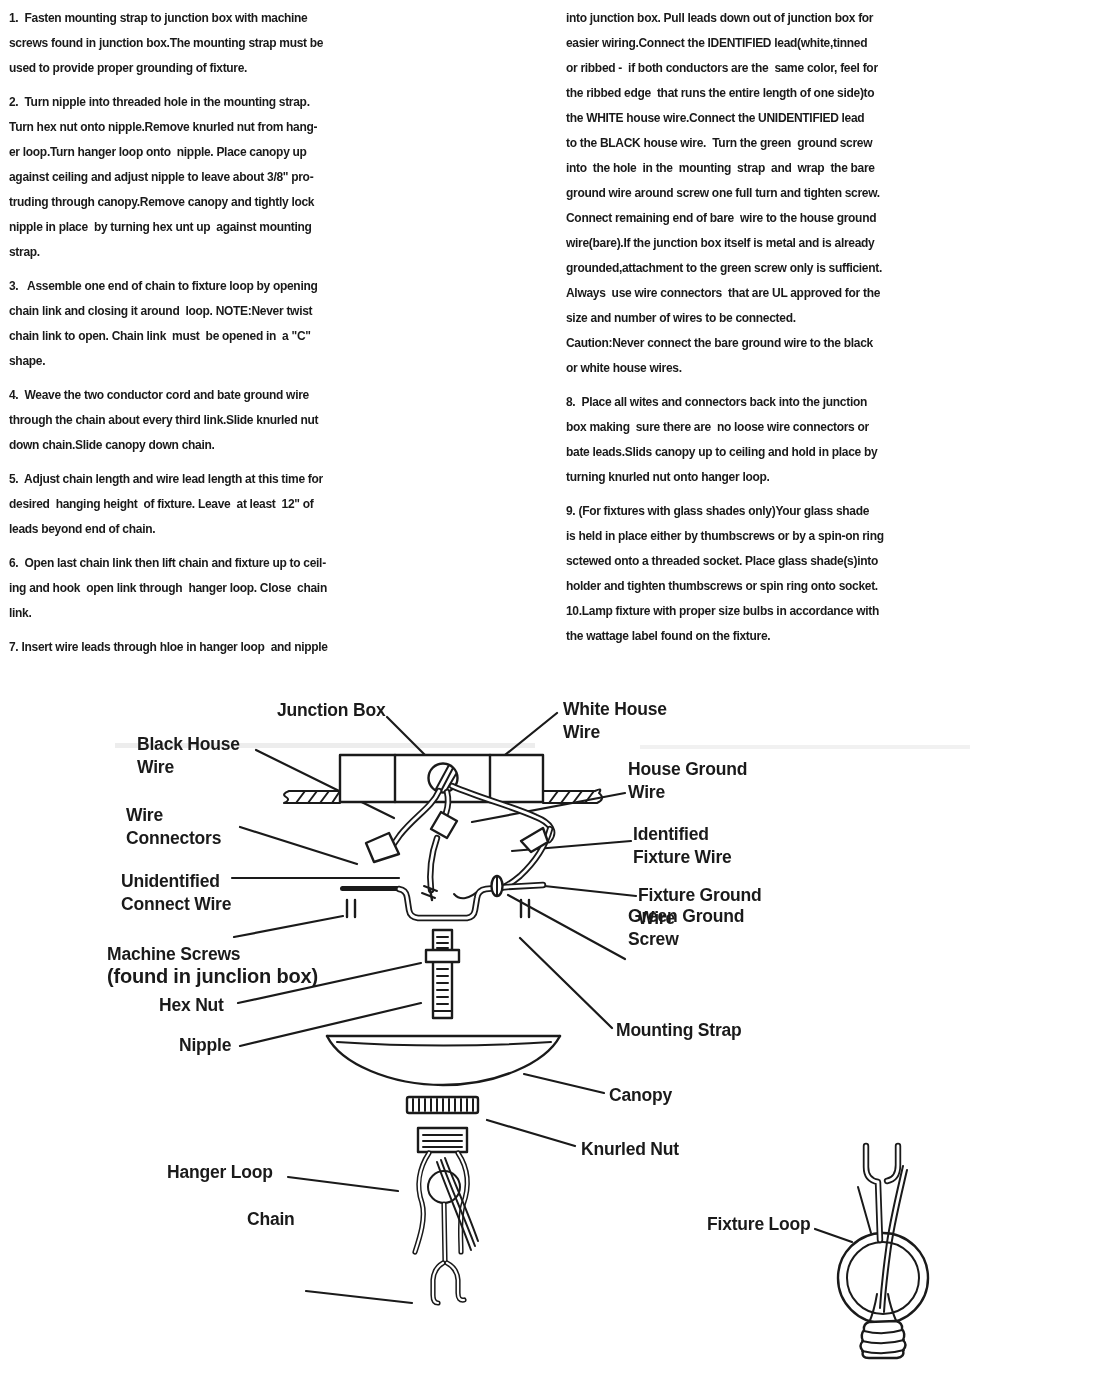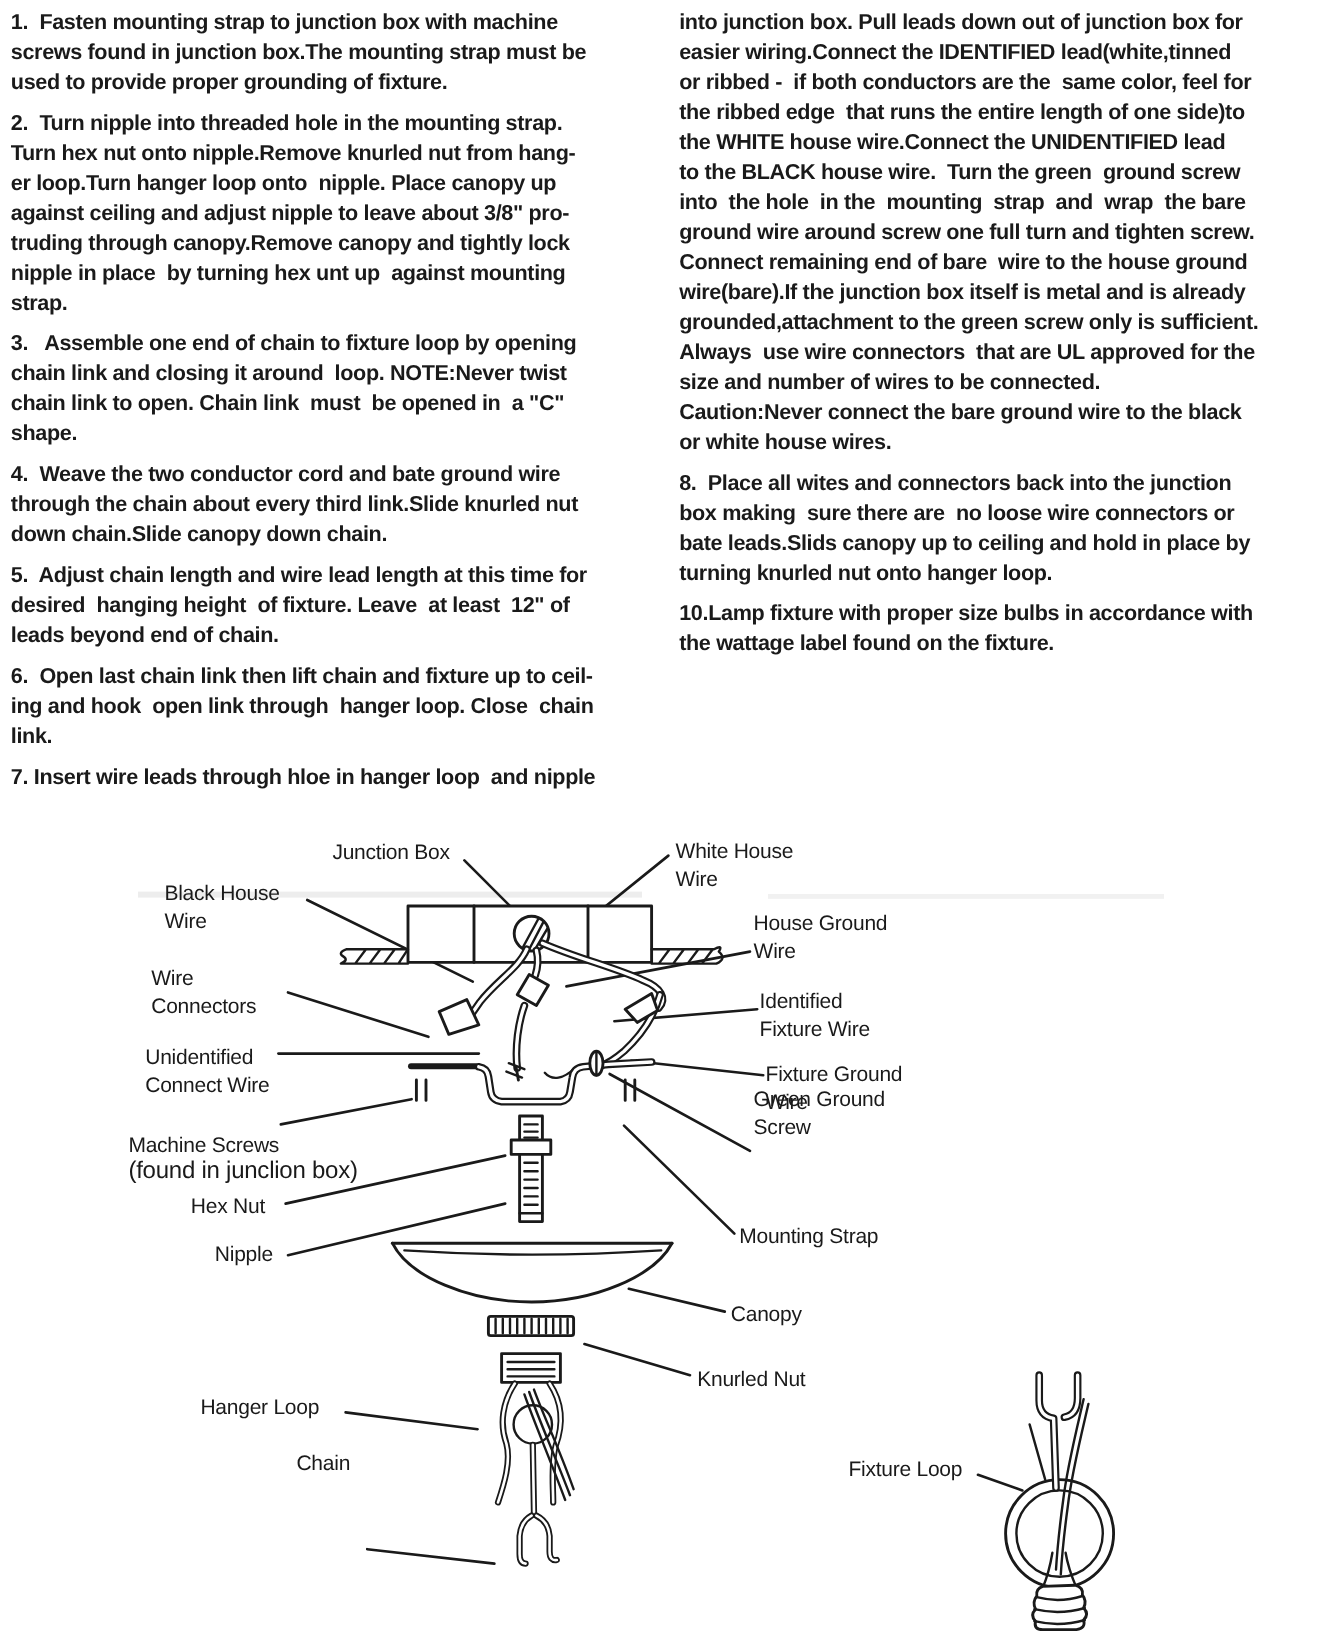--- a/index.html
+++ b/index.html
@@ -1,24 +1,24 @@
 <!DOCTYPE html>
 <html><head>
 <meta charset="utf-8">
 <style>
   html,body{margin:0;padding:0;background:#fff;}
   body{width:1104px;height:1374px;position:relative;overflow:hidden;
        font-family:"Liberation Sans",sans-serif;color:#1a1a1a;}
   .col{position:absolute;top:6px;}
   .col-left{left:9px;width:548px;}
   .col-right{left:566px;width:538px;}
-  .step{margin:0 0 9px 0;font-size:18px;line-height:25px;font-weight:700;
+  .step{margin:0 0 9px 0;font-size:12px;line-height:25px;font-weight:700;
         letter-spacing:-0.3px;white-space:pre-wrap;}
   .step.tight{margin-bottom:0;}
-  .dlabel{position:absolute;font-size:17.5px;line-height:23px;font-weight:400;
+  .dlabel{position:absolute;font-size:17.5px;line-height:23px;font-weight:700;
           letter-spacing:-0.2px;white-space:pre-line;color:#1a1a1a;}
   .dlabel.small{font-size:20px;line-height:18px;}
   svg{position:absolute;left:0;top:0;pointer-events:none;}
   .ln{fill:none;stroke:#1a1a1a;stroke-width:2.4;stroke-linecap:round;stroke-linejoin:round;}
   .ln2{fill:none;stroke:#1a1a1a;stroke-width:2;stroke-linecap:round;stroke-linejoin:round;}
   .ld{stroke:#1a1a1a;stroke-width:2.2;stroke-linecap:round;}
   .fw{fill:#ffffff;}
   .hb{fill:none;stroke:#1a1a1a;stroke-width:6.4;stroke-linecap:round;stroke-linejoin:round;}
   .hw{fill:none;stroke:#ffffff;stroke-width:2.8;stroke-linecap:round;stroke-linejoin:round;}
   .hb2{fill:none;stroke:#1a1a1a;stroke-width:5.2;stroke-linecap:round;stroke-linejoin:round;}
@@ -67,20 +67,24 @@
 wire(bare).If the junction box itself is metal and is already
 grounded,attachment to the green screw only is sufficient.
 Always  use wire connectors  that are UL approved for the
 size and number of wires to be connected.
 Caution:Never connect the bare ground wire to the black
 or white house wires.</p>
   <p class="step">8.  Place all wites and connectors back into the junction
 box making  sure there are  no loose wire connectors or
 bate leads.Slids canopy up to ceiling and hold in place by
 turning knurled nut onto hanger loop.</p>
+  <p class="step tight">9. (For fixtures with glass shades only)Your glass shade
+is held in place either by thumbscrews or by a spin-on ring
+sctewed onto a threaded socket. Place glass shade(s)into
+holder and tighten thumbscrews or spin ring onto socket.</p>
   <p class="step">10.Lamp fixture with proper size bulbs in accordance with
 the wattage label found on the fixture.</p>
 </div>
 
 <svg width="1104" height="1374" viewBox="0 0 1104 1374">
 
   <rect x="115" y="743" width="420" height="5" fill="#ededed"></rect>
   <rect x="640" y="745" width="330" height="4" fill="#f1f1f1"></rect>
 
   <g>

